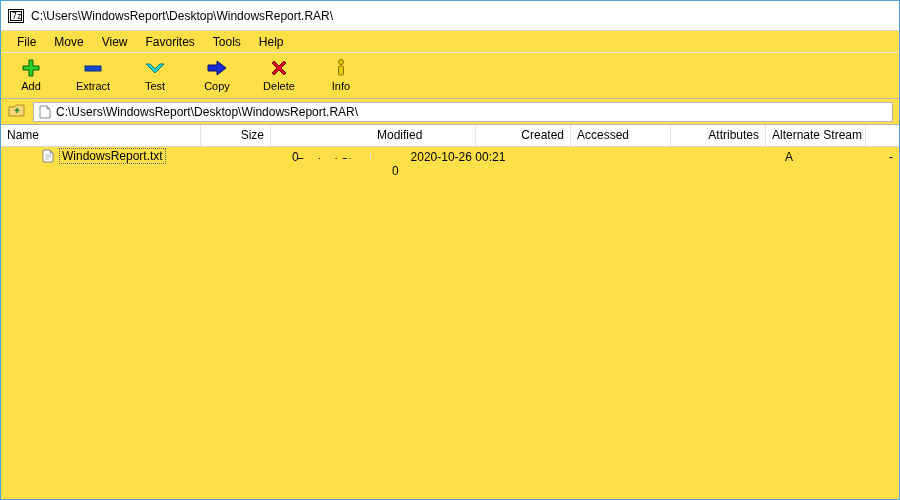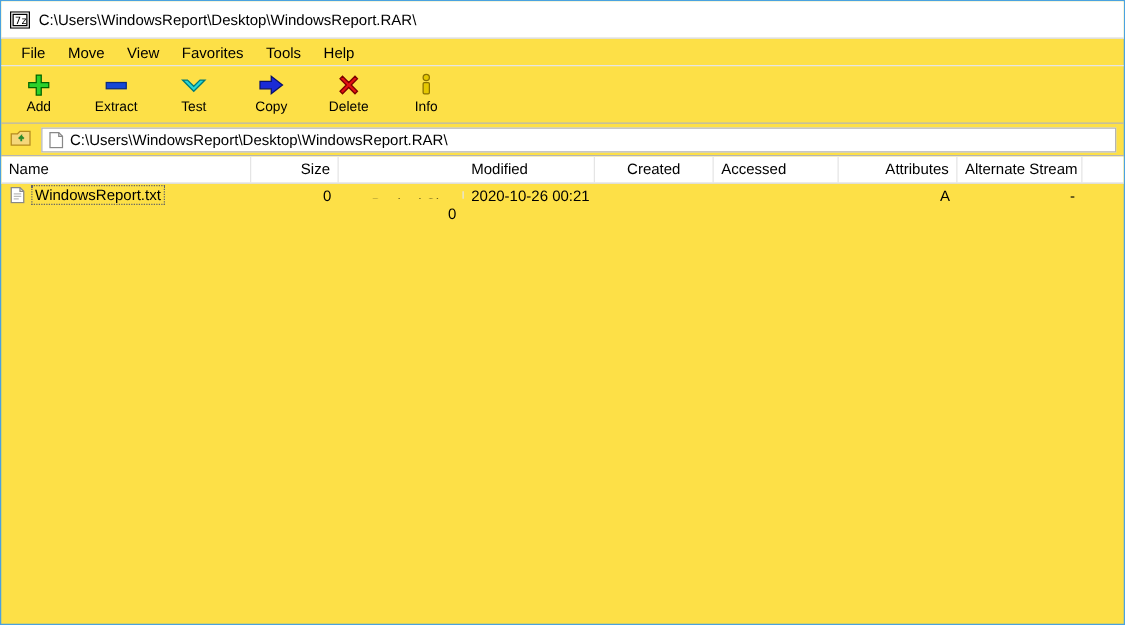--- a/index.html
+++ b/index.html
@@ -128,31 +128,32 @@
     padding: 3px 6px;
     border-right: 1px solid #e5e5e5;
     white-space: nowrap;
     overflow: hidden;
   }
   .lv-row {
     display: flex;
     height: 20px;
     align-items: center;
     font-size: 12px;
+    padding-left: 34px;
   }
   .lv-cell {
     padding: 2px 6px;
     white-space: nowrap;
     overflow: hidden;
   }
   .col-name     { width: 200px; text-align: left; }
   .col-size     { width: 70px;  text-align: right; }
   .col-packed   { width: 100px; text-align: right; margin-top: 28px; }
   .col-modified { width: 105px; text-align: left; }
-  .col-created  { width: 95px;  text-align: center; }
+  .col-created  { width: 95px;  text-align: right; }
   .col-accessed { width: 100px; text-align: left; }
   .col-attr     { width: 95px;  text-align: right; }
   .col-alt      { width: 100px; text-align: right; }
   .cell-name-inner {
     display: inline-flex;
     align-items: center;
     gap: 4px;
   }
   .cell-name-text {
     border: 1px dotted #666;

